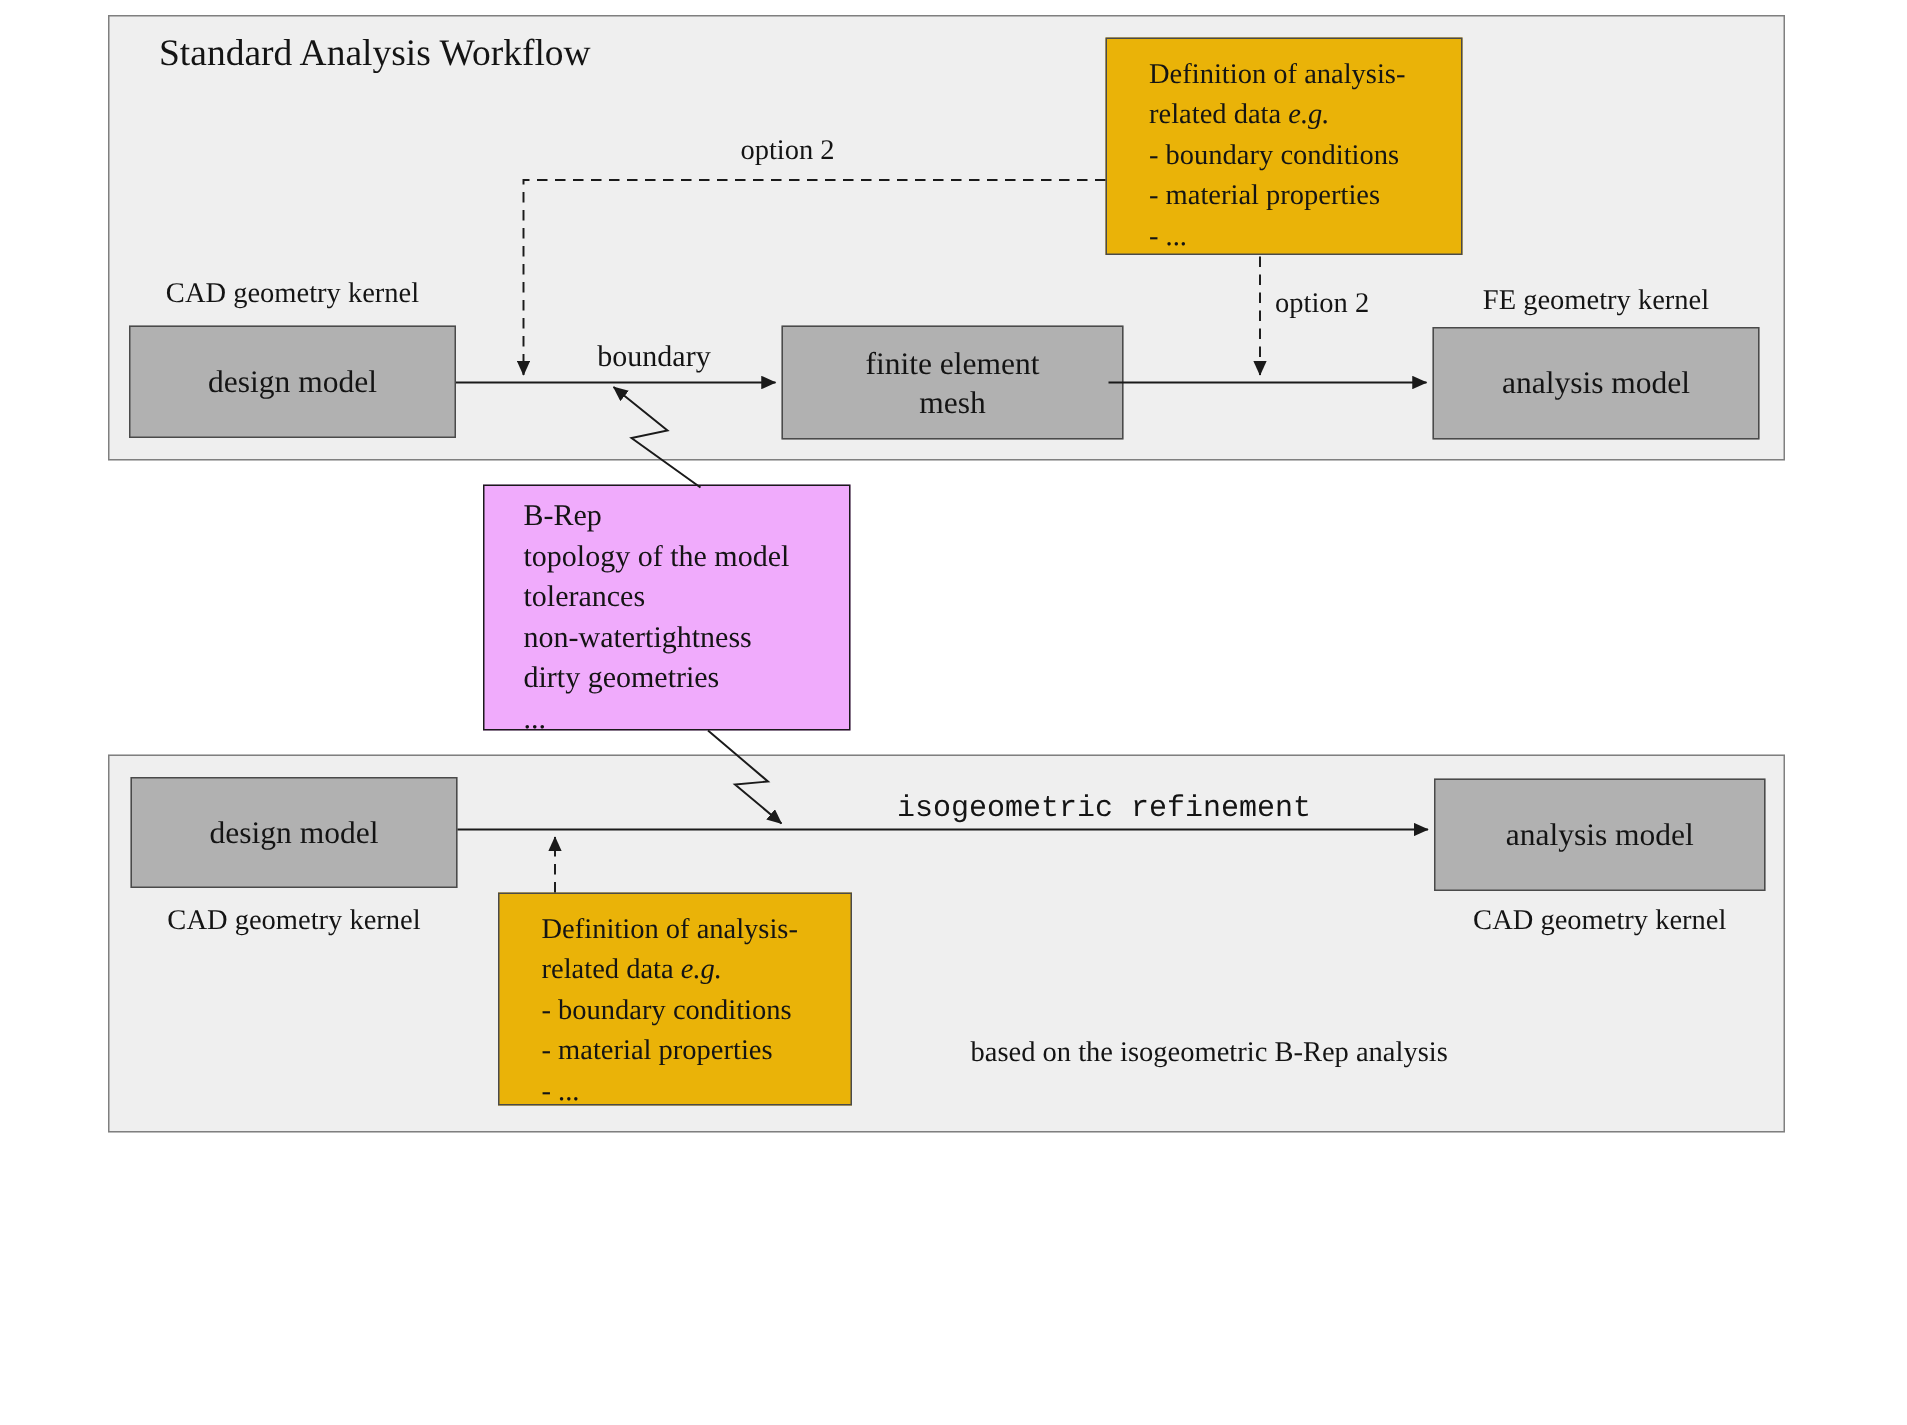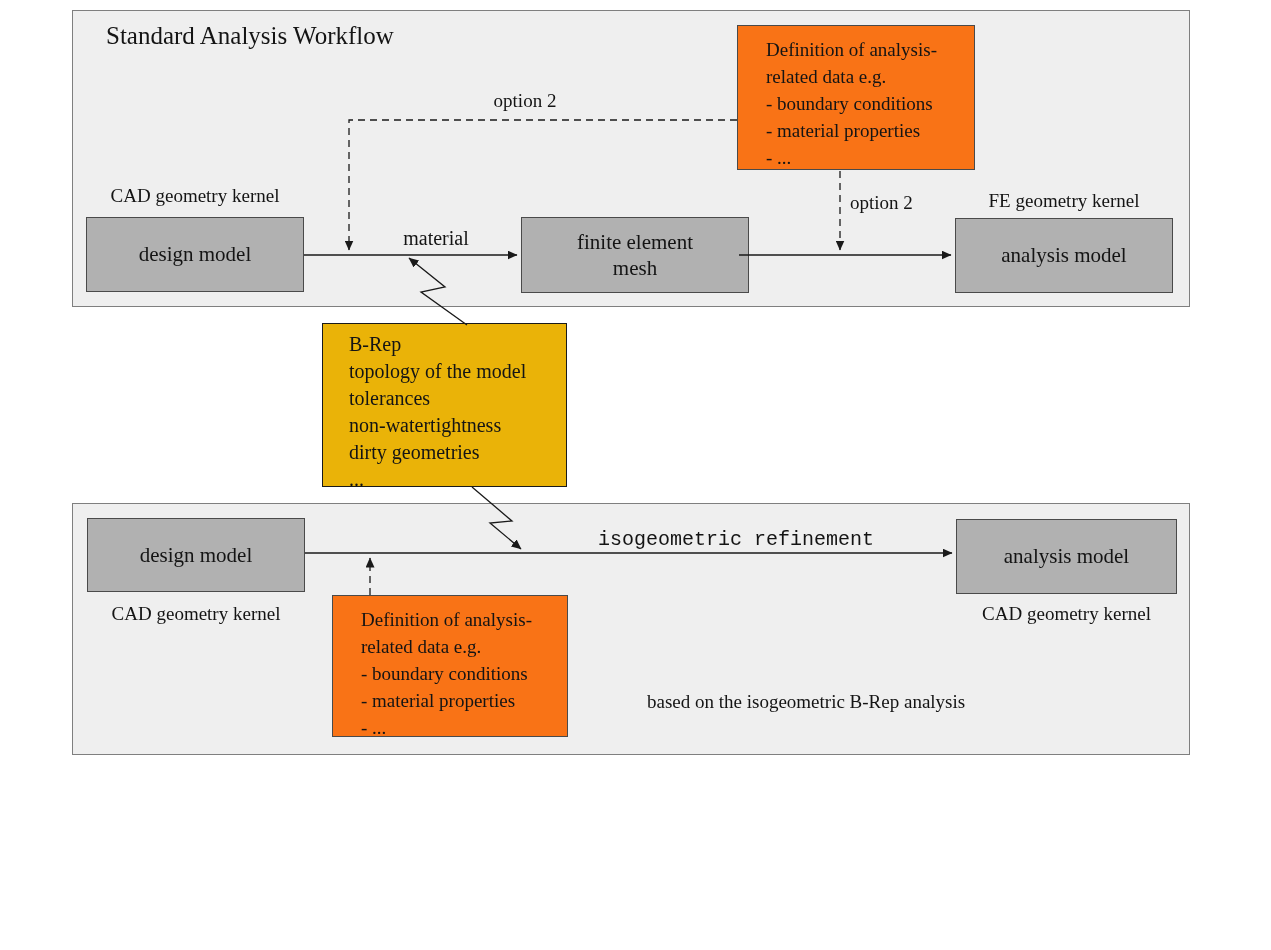--- a/index.html
+++ b/index.html
@@ -9,51 +9,51 @@
   }
   .panel{
     position:absolute;background:#efefef;border:1px solid #7f7f7f;box-sizing:border-box;
   }
   .graybox{
     position:absolute;background:#b1b1b1;border:1px solid #4a4a4a;box-sizing:border-box;
     display:flex;align-items:center;justify-content:center;text-align:center;
     font-size:21px;line-height:1.25;white-space:pre-line;
   }
   .defbox{
-    position:absolute;background:#f97316;border:1px solid #4a4a4a;box-sizing:border-box;
+    position:absolute;background:#eab308;border:1px solid #4a4a4a;box-sizing:border-box;
     font-size:19px;line-height:27px;padding:10px 8px 12px 28px;
   }
   .brepbox{
-    position:absolute;background:#eab308;border:1.5px solid #1a1a1a;box-sizing:border-box;
+    position:absolute;background:#f0abfc;border:1.5px solid #1a1a1a;box-sizing:border-box;
     font-size:20px;line-height:27px;padding:7px 8px 0 26px;white-space:pre-line;
   }
   .lbl{position:absolute;font-size:19px;white-space:nowrap;}
   .lbl.center{text-align:center;}
   .title-lg{position:absolute;font-size:25px;white-space:nowrap;}
   .subtitle{position:absolute;font-size:19px;white-space:nowrap;}
   .arrlabel{position:absolute;font-size:20px;white-space:nowrap;text-align:center;}
-  .ital{}
+  .ital{font-style:italic;}
   svg#overlay{position:absolute;left:0;top:0;pointer-events:none;}
 </style>
 </head>
 <body>
 
 <div id="stage">
 
   <div class="panel" style="left:72px;top:10px;width:1118px;height:297px;"></div>
 
   <div class="title-lg" style="left:90px;top:22px;margin-left:16px;">Standard Analysis Workflow</div>
 
   <div class="lbl center" style="left:86px;top:185px;width:218px;">CAD geometry kernel</div>
 
   <div class="graybox" style="left:86px;top:217px;width:218px;height:75px;">
     <span>design model</span>
   </div>
 
-  <div class="arrlabel" style="left:336px;top:227px;width:200px;">material</div>
+  <div class="arrlabel" style="left:336px;top:227px;width:200px;">boundary</div>
 
   <div class="graybox" style="left:521px;top:217px;width:228px;height:76px;">
     <span>finite element
 mesh</span>
   </div>
 
   <div class="lbl center" style="left:955px;top:190px;width:218px;">FE geometry kernel</div>
 
   <div class="graybox" style="left:955px;top:218px;width:218px;height:75px;">
     <span>analysis model</span>

